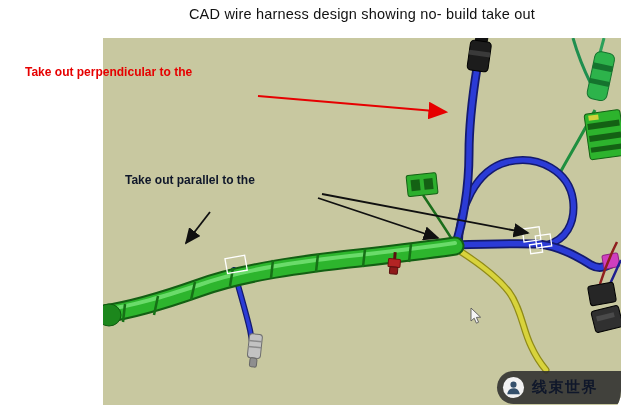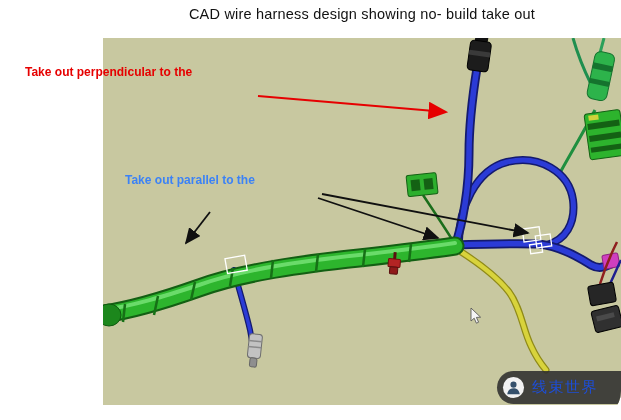--- a/index.html
+++ b/index.html
@@ -11,29 +11,29 @@
   .title{
     position:absolute;left:103px;top:6px;width:518px;text-align:center;
     font-size:14.5px;color:#111;letter-spacing:0.2px;
   }
   .viewport{
     position:absolute;left:103px;top:38px;width:518px;height:367px;background:#c8c8a0;
   }
   .viewport svg.scene{display:block;width:518px;height:367px;}
   .ann{position:absolute;font-weight:bold;font-size:12px;line-height:20px;white-space:nowrap;}
   .ann-bad{left:25px;top:62px;color:#e60000;}
-  .ann-good{left:125px;top:170px;color:#3b82f6;}
+  .ann-good{left:125px;top:170px;color:#0f172a;}
   .overlay{position:absolute;left:0;top:0;pointer-events:none;}
   .watermark{
     position:absolute;left:497px;top:371px;width:124px;height:33px;
     background:rgba(45,45,45,0.88);border-radius:17px 0 0 17px;
     display:flex;align-items:center;gap:7px;padding-left:5px;box-sizing:border-box;
   }
   .wm-logo{width:23px;height:23px;flex:0 0 auto;}
-  .wm-text{color:#1d4ed8;font-weight:normal;font-size:15px;letter-spacing:1.5px;}
+  .wm-text{color:#0f172a;font-weight:bold;font-size:15px;letter-spacing:1.5px;}
 </style>
 </head>
 <body>
 
 <div class="slide">
 
   <div class="title">CAD wire harness design showing no- build take out</div>
 
   <div class="viewport">
     <svg class="scene" viewBox="0 0 518 367">

